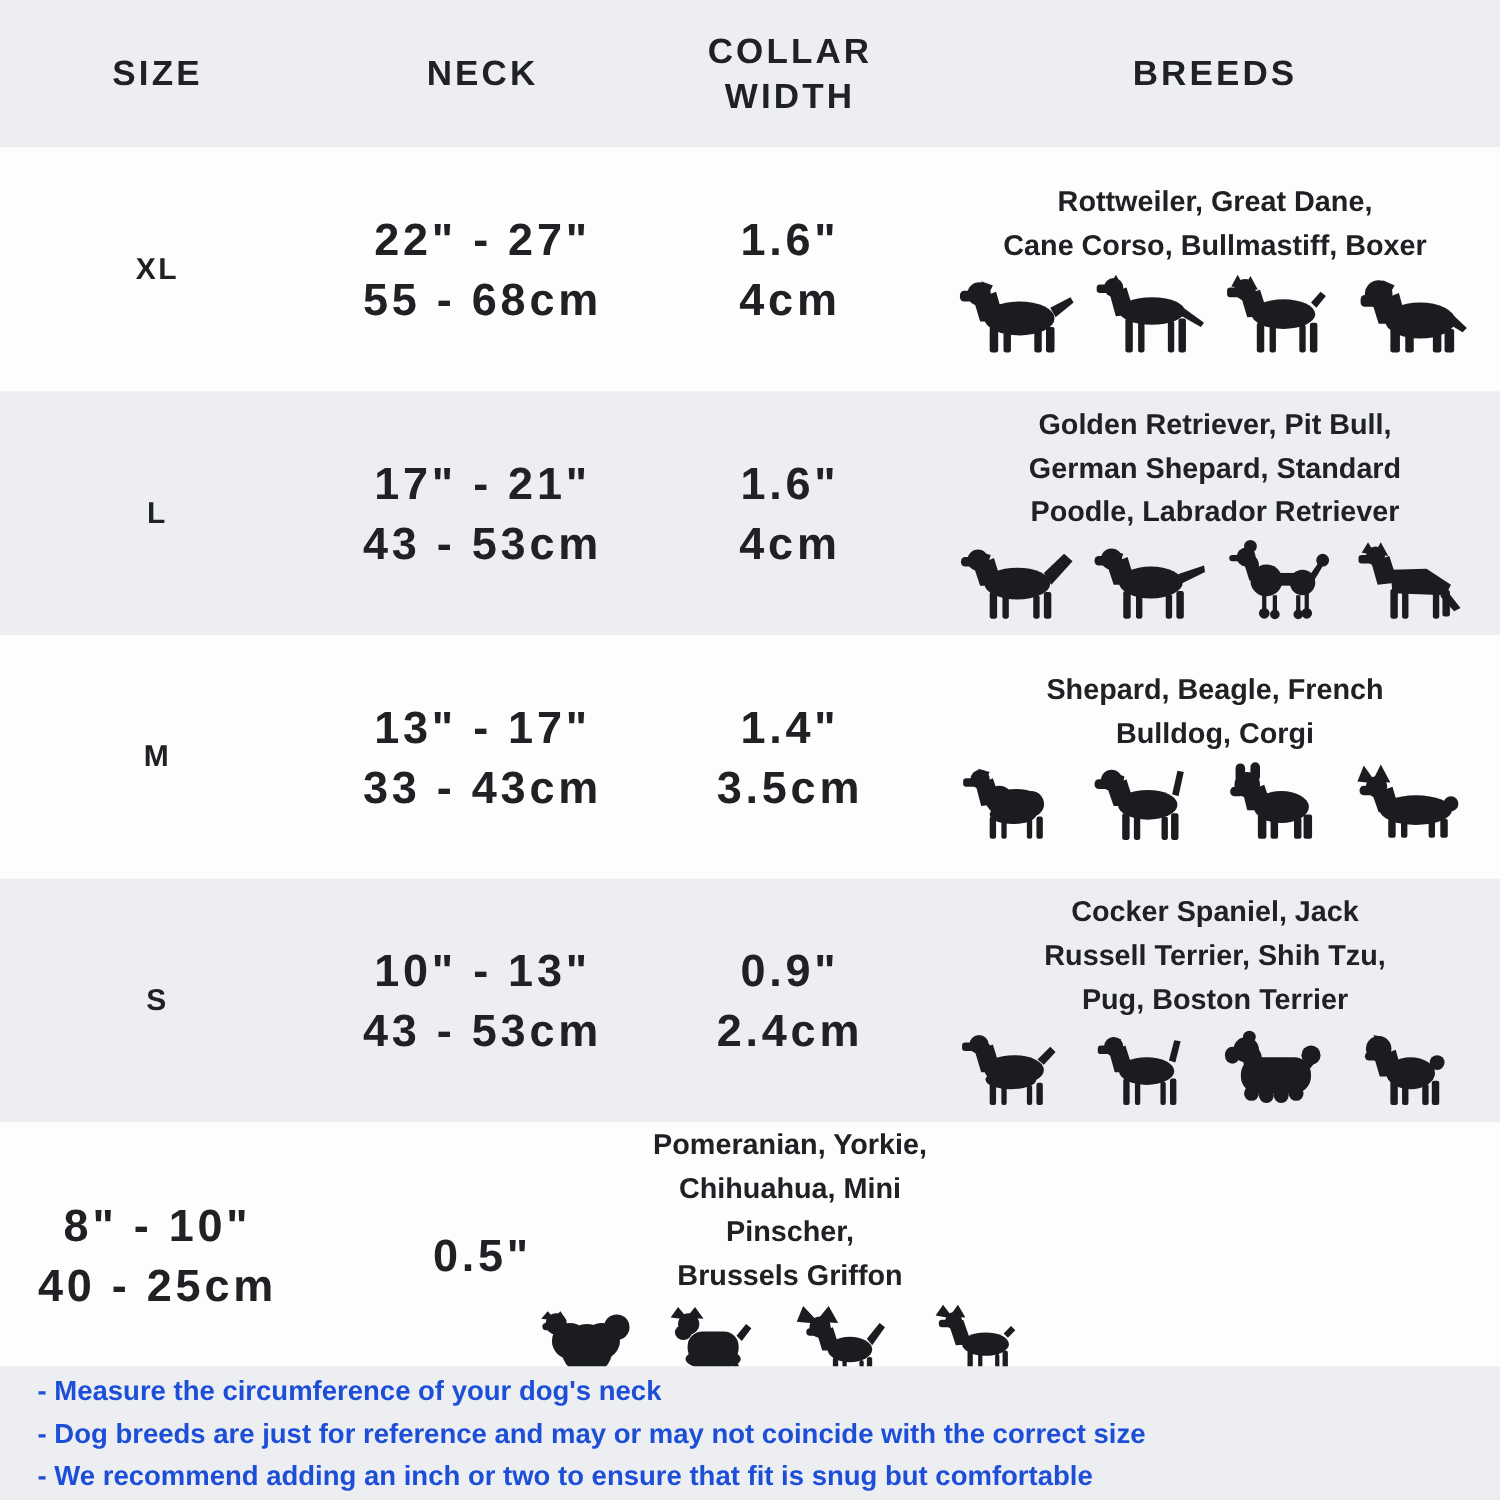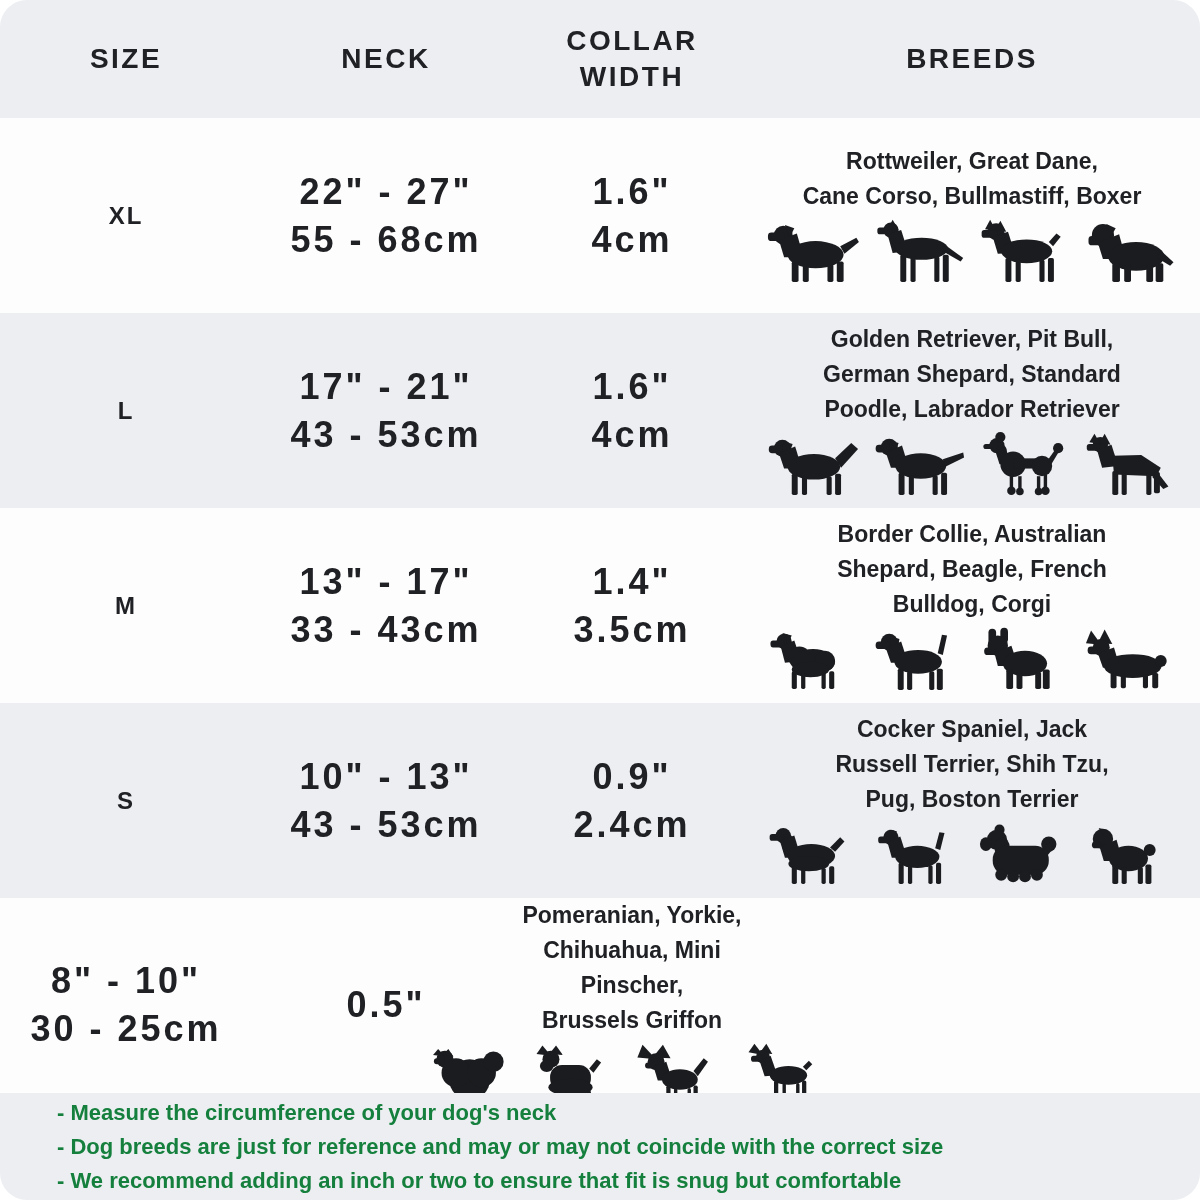--- a/index.html
+++ b/index.html
@@ -2,21 +2,20 @@
 <html><head>
 <meta charset="utf-8">
 <style>
   html,body{margin:0;padding:0;}
   .sheet{
     width:1200px;height:1200px;overflow:hidden;
     background:#fdfdfd;color:#202125;
     font-family:"Liberation Sans",sans-serif;
     display:grid;
     grid-template-rows:118px repeat(5,195px) 1fr;
-    border-radius:27px;
   }
   .grid-row{
     display:grid;
     grid-template-columns:252px 268px 224px 1fr;
     align-items:center;
   }
   .gray{background:#eceef1;}
   .white{background:#fdfdfd;}
   .cell{text-align:center;}
   .header-cell{
@@ -26,21 +25,21 @@
   .size-val{font-size:24px;font-weight:800;letter-spacing:2px;}
   .range{font-weight:800;font-size:36px;letter-spacing:3px;line-height:1.33;}
   .breeds-cell{
     display:flex;flex-direction:column;align-items:center;justify-content:center;
     gap:2px;
   }
   .breed-text{font-weight:700;font-size:23px;line-height:35px;text-align:center;max-width:440px;}
   .icons{display:flex;gap:4px;align-items:flex-end;margin-top:3px;}
   svg.dog{width:102px;height:68px;fill:#1b1c1f;}
   .footer{padding-top:3px;}
-  .note{font-weight:700;font-size:22px;line-height:34px;padding-left:30px;text-align:left;color:#15803d;margin-left:27px;}
+  .note{font-weight:700;font-size:22px;line-height:34px;padding-left:30px;text-align:left;color:#1d4ed8;}
   .defs{position:absolute;width:0;height:0;overflow:hidden;}
 </style>
 </head>
 <body>
 
 <svg class="defs" aria-hidden="true">
   <symbol id="d-rottweiler" viewBox="0 0 120 80">
     <circle cx="25" cy="19" r="11"></circle>
       <rect x="7" y="16" width="20" height="10" rx="4"></rect>
     <polygon points="27,7 38,11 32,23"></polygon>
@@ -383,21 +382,20 @@
     <div class="cell range">
       <div>13" - 17"</div>
       <div>33 - 43cm</div>
     </div>
     <div class="cell range">
       <div>1.4"</div>
       <div>3.5cm</div>
     </div>
     <div class="breeds-cell">
       <div class="breed-text">
-        <div>Border Collie, Australian</div>
         <div>Shepard, Beagle, French</div>
         <div>Bulldog, Corgi</div>
       </div>
       <div class="icons">
         <svg class="dog">
             <use href="#d-australian-shepherd"></use>
           </svg>
         <svg class="dog">
             <use href="#d-beagle"></use>
           </svg>
@@ -440,21 +438,21 @@
         <svg class="dog">
             <use href="#d-pug"></use>
           </svg>
       </div>
     </div>
   </div>
 
   <div class="grid-row white">
     <div class="cell range">
       <div>8" - 10"</div>
-      <div>30 - 25cm</div>
+      <div>40 - 25cm</div>
     </div>
     <div class="cell range">
       <div>0.5"</div>
     </div>
     <div class="breeds-cell">
       <div class="breed-text">
         <div>Pomeranian, Yorkie,</div>
         <div>Chihuahua, Mini Pinscher,</div>
         <div>Brussels Griffon</div>
       </div>

